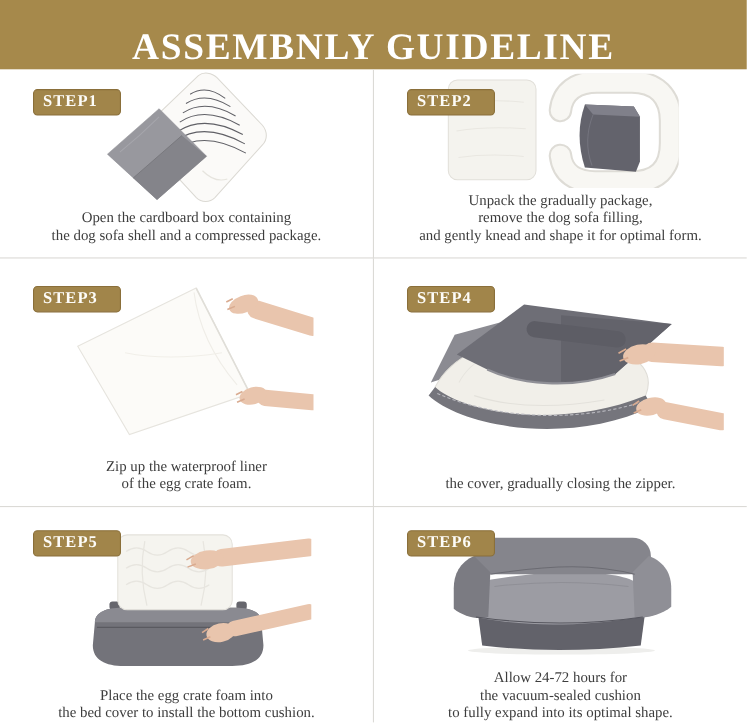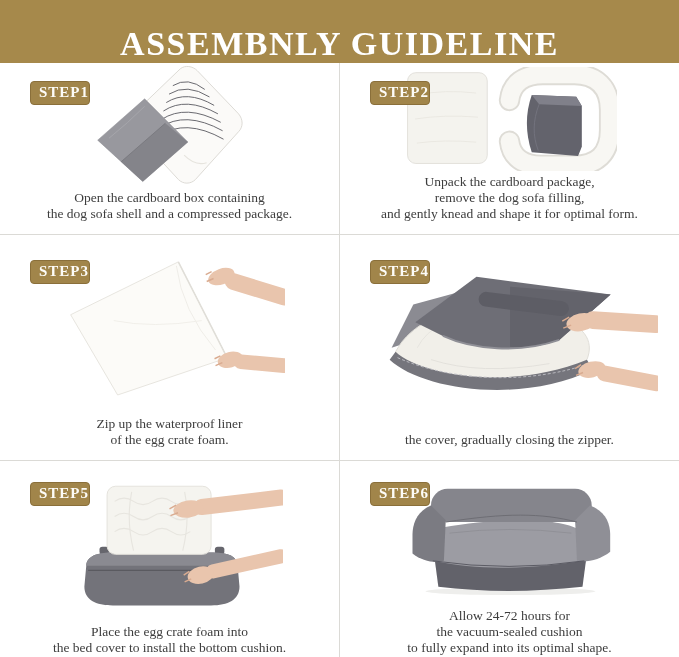--- a/index.html
+++ b/index.html
@@ -25,21 +25,21 @@
   }
   .col-l { border-right:1px solid var(--divider,#dbdad6); }
   .row-a, .row-b { border-bottom:1px solid var(--divider,#dbdad6); }
   .badge {
     position:absolute; left:30px; z-index:2;
     background:var(--badge-bg,#a1854a);
     border:1px solid var(--badge-border,#8a6f3a);
     border-radius:4px;
     color:var(--badge-text,#fdfcf8);
     font-weight:bold; font-size:15px; letter-spacing:1px;
-    padding:2px 0 3px 8px;
+    padding:2px 20px 3px 8px;
   }
   .row-a .badge { top:18px; }
   .row-b .badge { top:25px;text-align:center; }
   .row-c .badge { top:21px;text-align:center; }
   .illus {
     flex:1 1 auto; min-height:0; width:100%;
     display:flex; align-items:center; justify-content:center;
   }
   .caption {
     text-align:center; color:var(--caption-text,#3d3d3d);
@@ -105,21 +105,21 @@
             <path d="M 116,36 C 118,17 132,8 152,8 L 186,8 C 210,8 224,22 224,46 L 224,68 C 224,94 210,106 186,106 L 150,106 C 131,106 118,98 116,80" fill="none" stroke="#f8f7f3" stroke-width="19" stroke-linecap="round"></path>
           </g>
           <g>
             <path d="M 140,30 C 133,50 133,70 140,92 L 190,96 L 194,86 L 194,42 L 188,32 Z" fill="#63636c"></path>
             <path d="M 140,30 L 188,32 L 194,42 L 148,40 Z" fill="#80808a"></path>
             <path d="M 148,40 C 141,58 141,74 147,90" fill="none" stroke="#74747e" stroke-width="1"></path>
           </g>
         </svg>
       </div>
       <div class="caption">
-        <div>Unpack the cardboard package,</div>
+        <div>Unpack the gradually package,</div>
         <div>remove the dog sofa filling,</div>
         <div>and gently knead and shape it for optimal form.</div>
       </div>
     </div>
 
     <div class="cell col-l row-b">
       <div class="badge">STEP3</div>
       <div class="illus">
         <svg width="230" height="147" viewBox="0 0 235 150">
           <g>

